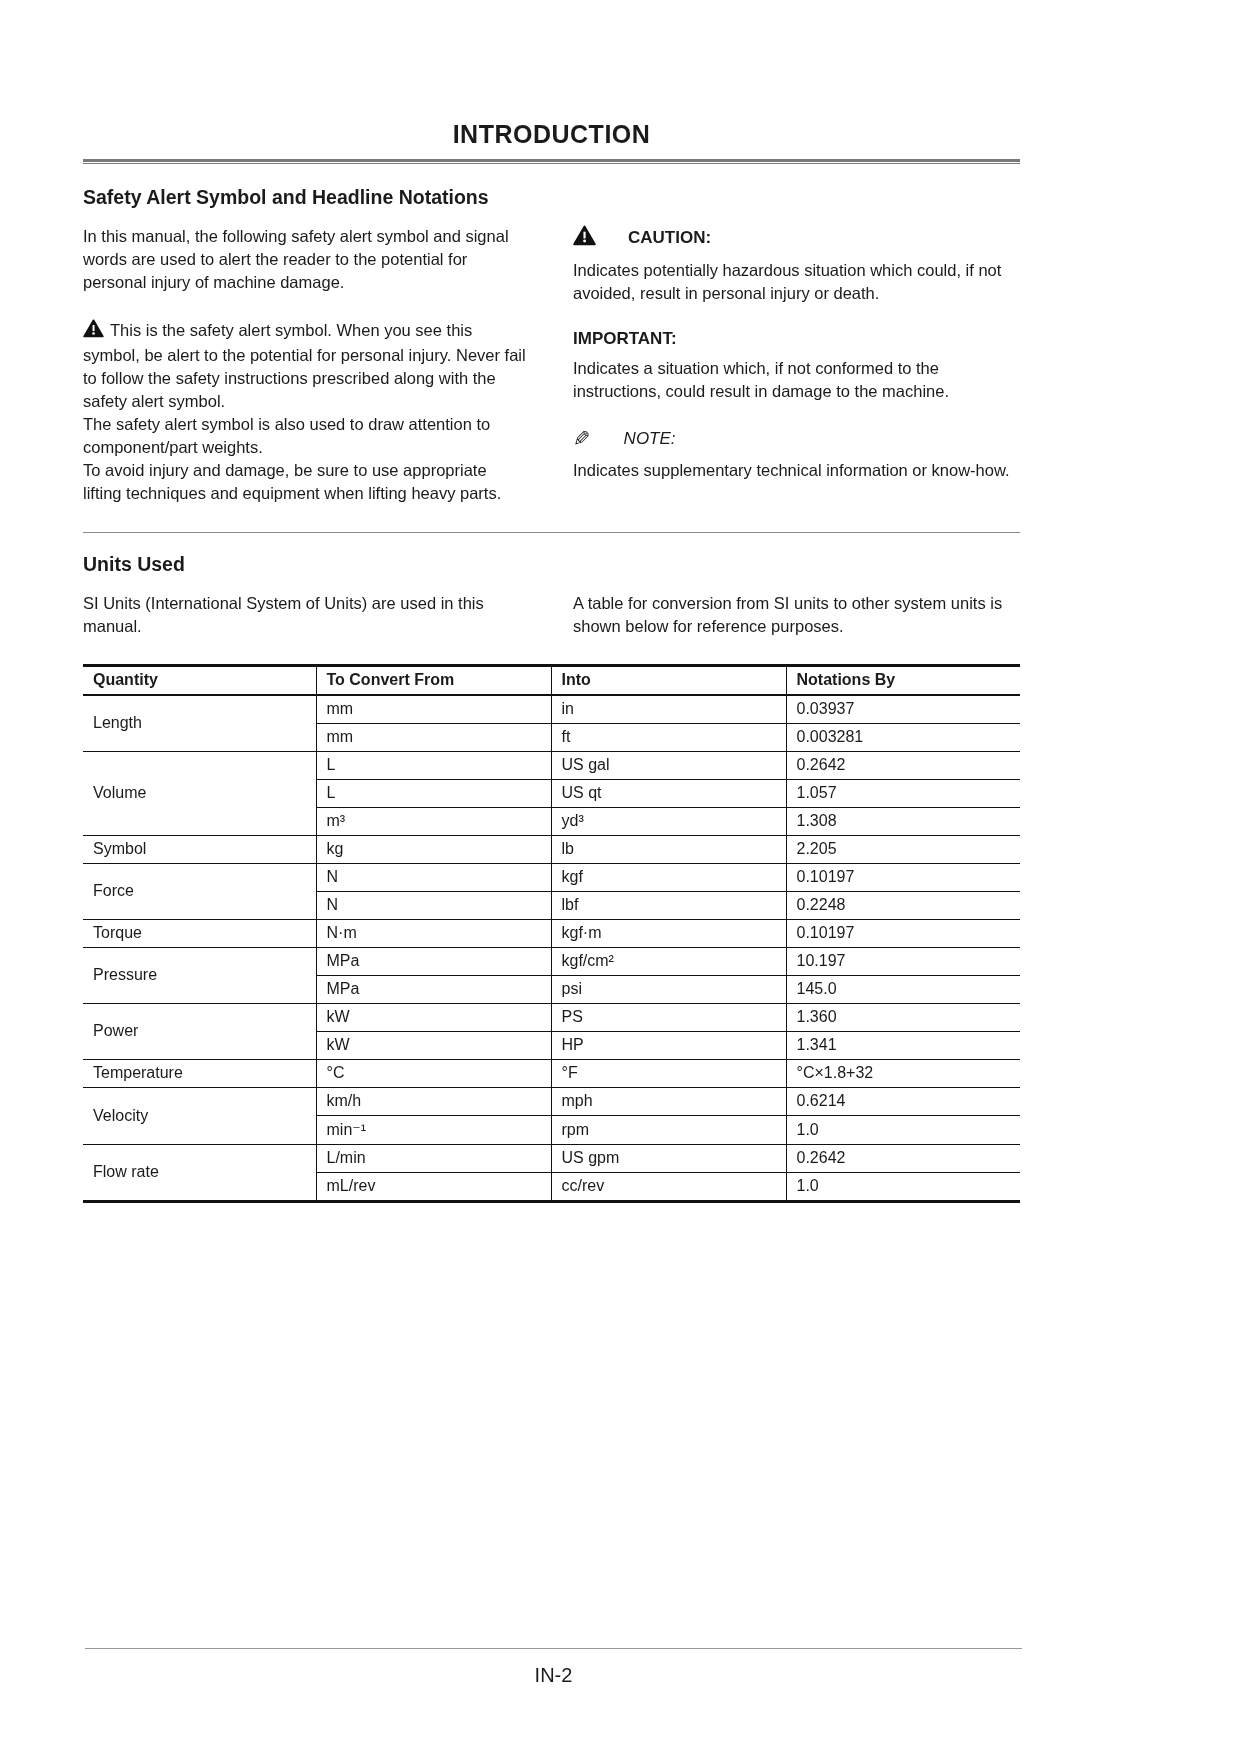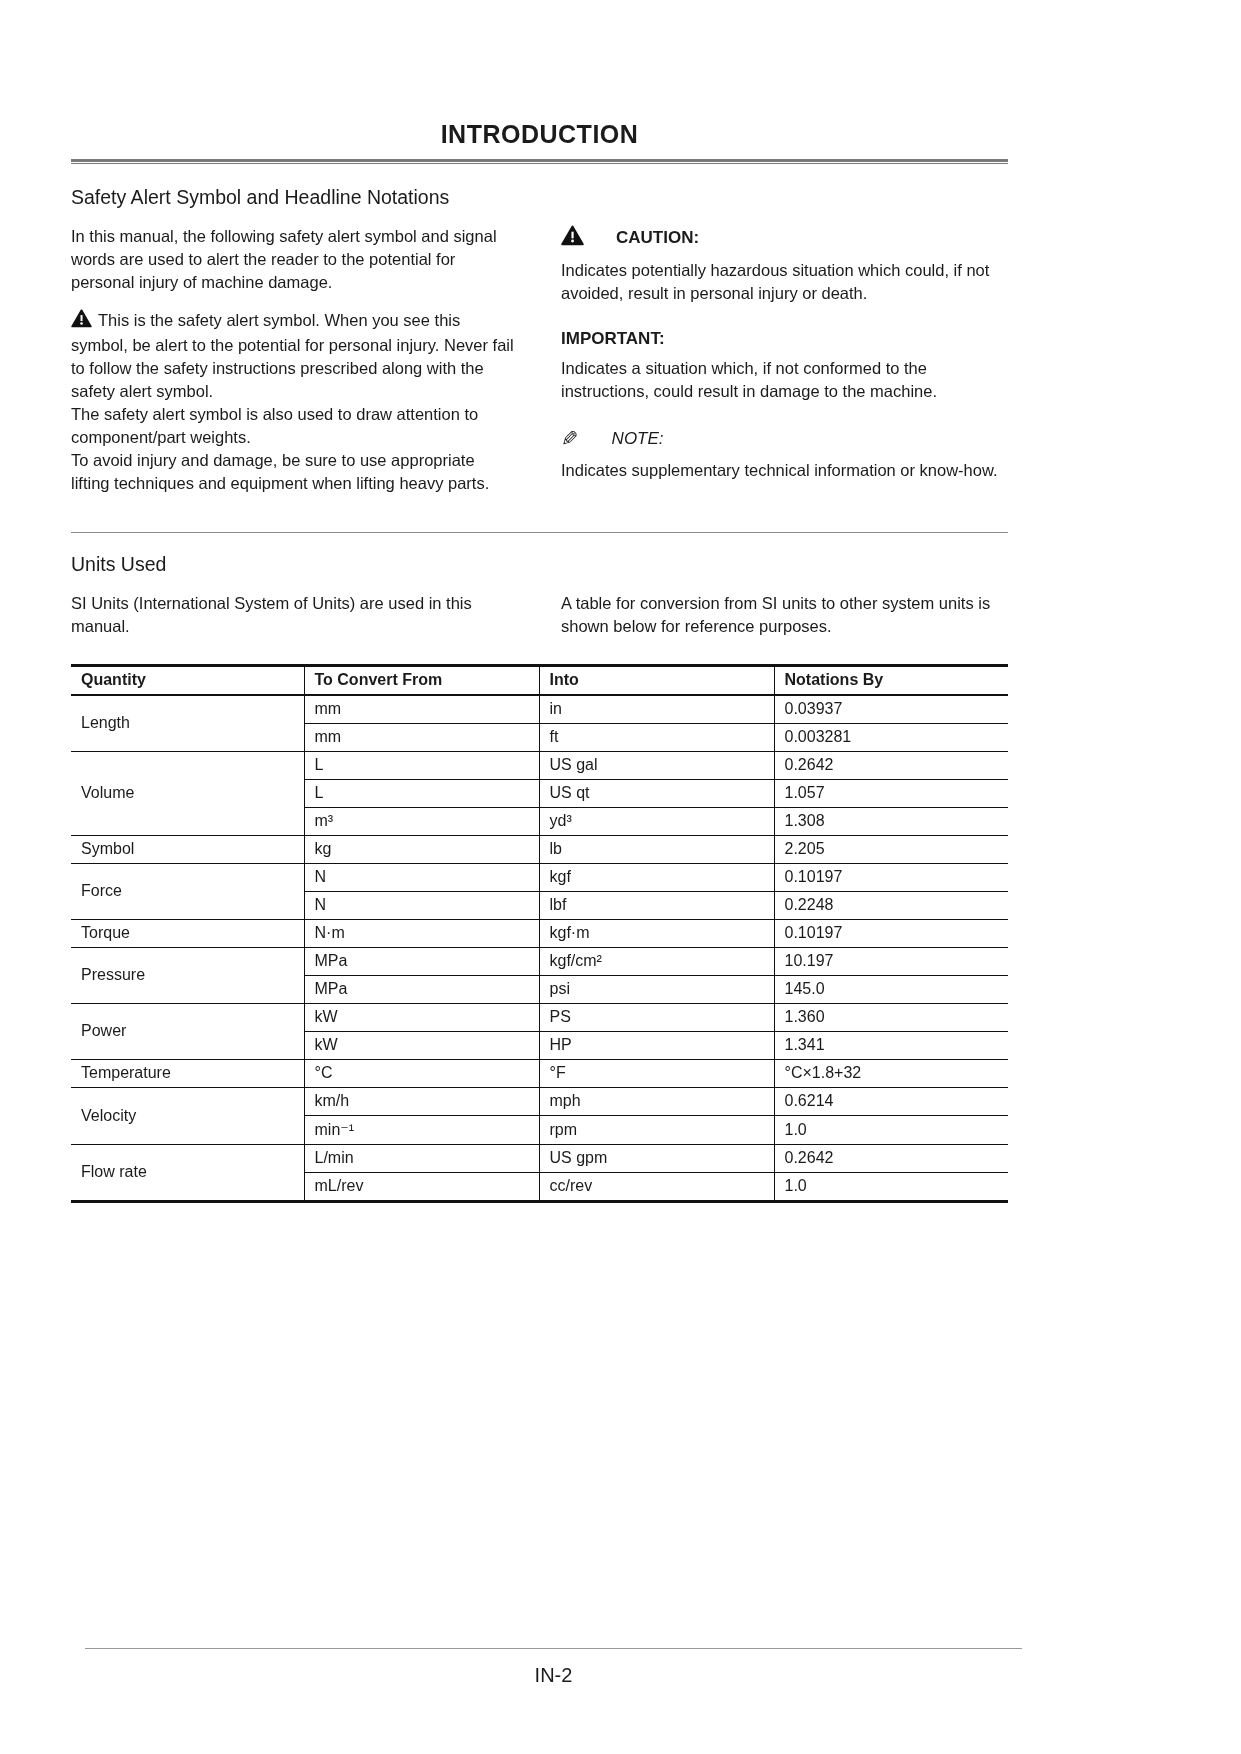--- a/index.html
+++ b/index.html
@@ -4,42 +4,42 @@
 <style>
   * { margin: 0; padding: 0; box-sizing: border-box; }
   html, body { background: #ffffff; }
   body {
     width: 1241px; height: 1754px;
     position: relative;
     font-family: "Liberation Sans", "DejaVu Sans", sans-serif;
     color: #1b1b1b;
     -webkit-font-smoothing: antialiased;
   }
-  .content { position: absolute; left: 71px; top: 120px; width: 937px; }
+  .content { position: absolute; left: 83px; top: 120px; width: 937px; }
 
   .page-title {
     text-align: center; font-size: 25px; font-weight: bold;
     letter-spacing: 0.5px; margin-bottom: 10px;
   }
   .title-rule {
     height: 5px;
     border-top: 3px solid #7a7a7a;
     border-bottom: 1.5px solid #7a7a7a;
     margin-bottom: 22px;
   }
 
-  .section-heading { font-size: 19.5px; font-weight: normal; margin-bottom: 16px; }
+  .section-heading { font-size: 19.5px; font-weight: bold; margin-bottom: 16px; }
 
   .cols { display: flex; }
   .col-left  { width: 445px; }
   .col-gap   { width: 45px; flex: none; }
   .col-right { flex: 1; }
 
   p, .para { font-size: 16.5px; line-height: 23px; }
-  .para + .para-spaced { margin-top: 15px; }
+  .para + .para-spaced { margin-top: 25px; }
 
   .tri-icon { display: inline-block; vertical-align: -2px; margin-right: 6px; }
   .label-row { display: flex; align-items: center; font-size: 17px; font-weight: bold; margin-bottom: 8px; gap: 24px; }
   .label-row .tri-icon { margin-right: 8px; }
   .block { margin-bottom: 24px; }
   .note-label { font-style: italic; font-weight: normal; font-size: 17px; }
   .pencil-icon {
     display: inline-block; font-size: 21px; margin-right: 9px;
     transform: scaleX(-1); font-style: normal;
   }

